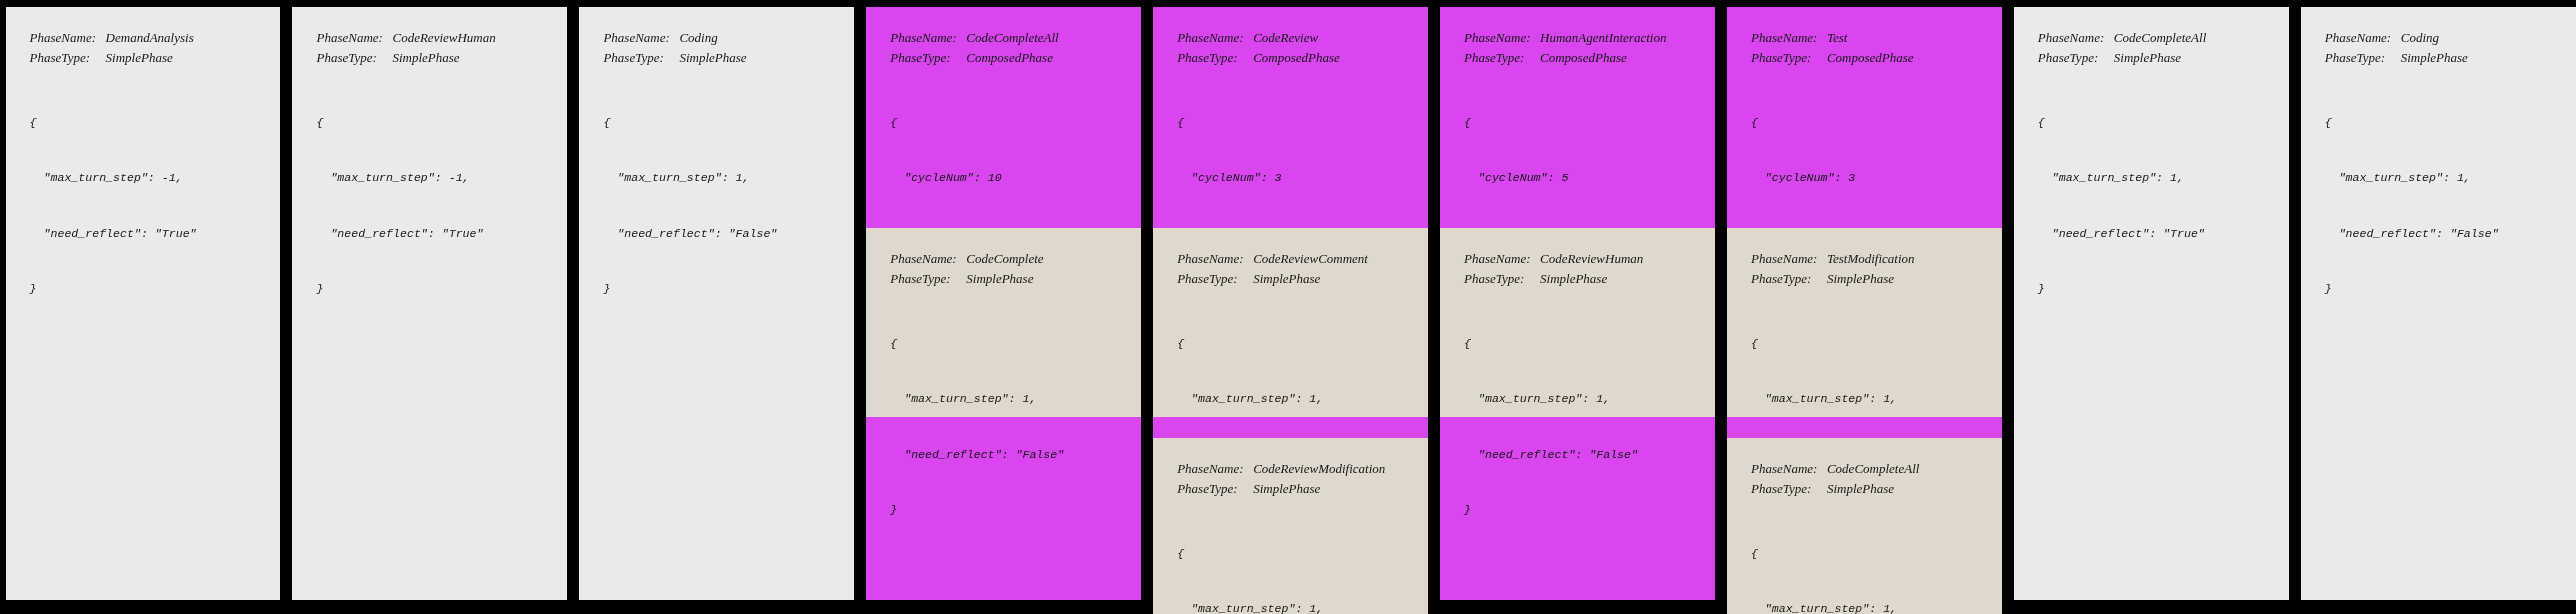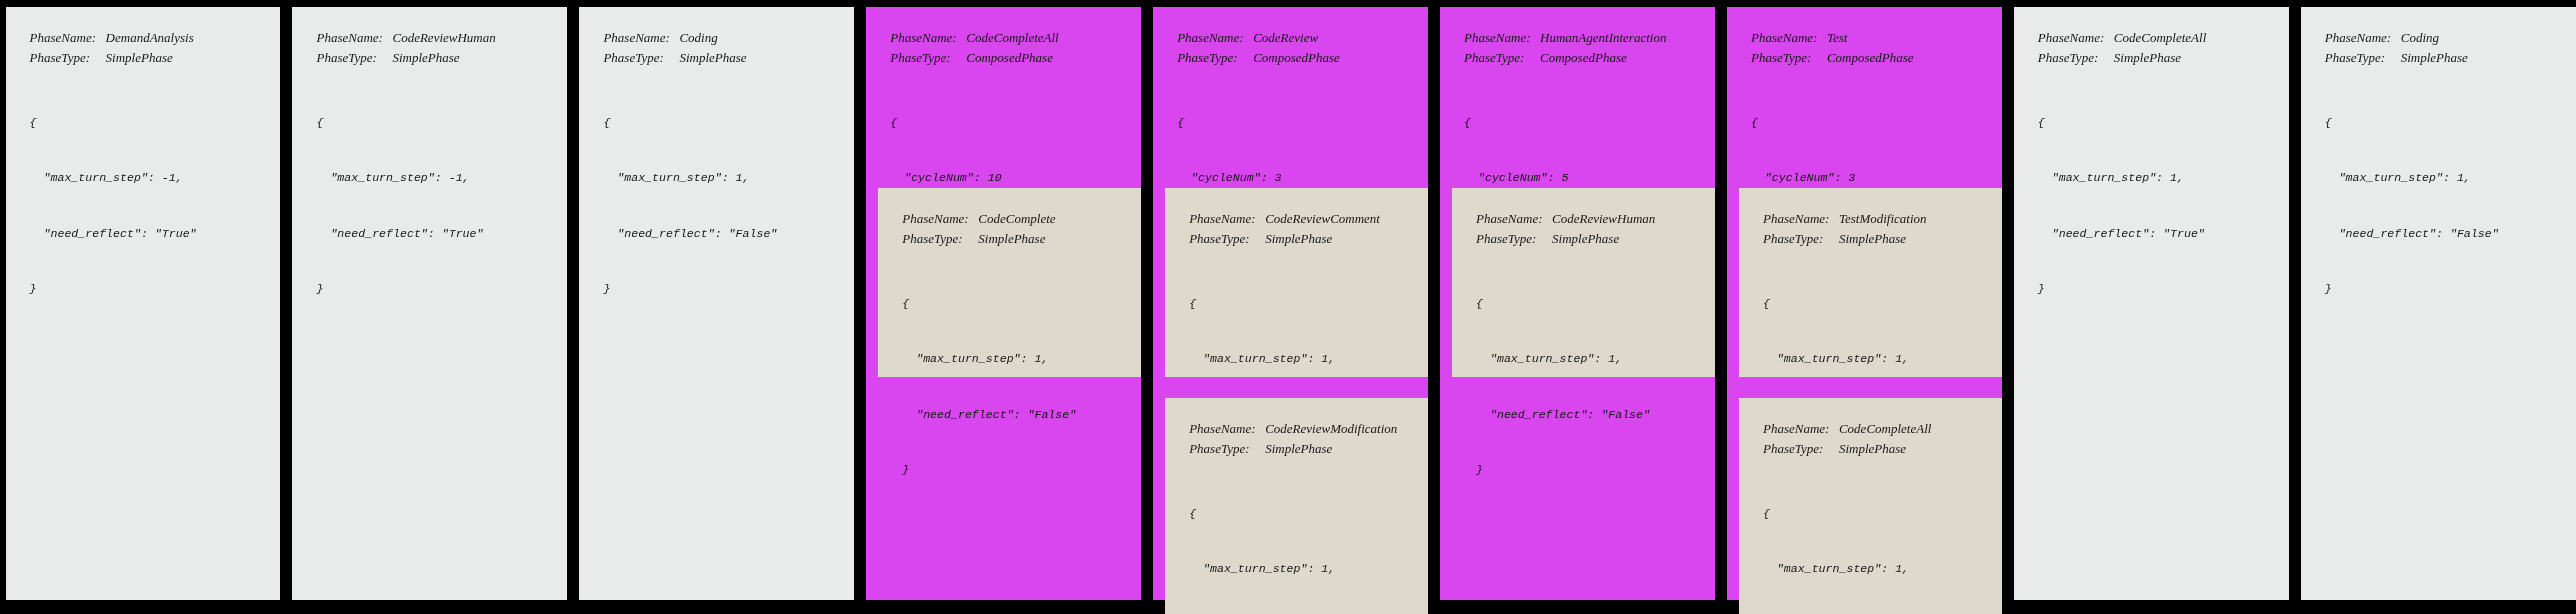--- a/index.html
+++ b/index.html
@@ -26,22 +26,23 @@
   .phase-head{padding:21px 9.3px 0 24px;}
   .kv{line-height:19.5px;font-size:13px;white-space:nowrap;}
   .kv .k{display:inline-block;width:76px;}
   .cfg{
     margin-top:9.3px;
     font-family:"Liberation Mono","DejaVu Sans Mono",monospace;
     font-size:11.6px;line-height:18.5px;
     white-space:pre;
   }
   .sub-block{
-    position:absolute;left:12px;right:0;
+    position:absolute;left:0;right:0;
     background:#ded9cc;
+    margin-top:40px;
   }
   .sub-1{top:181px;height:189px;}
   .sub-2{top:391px;height:226px;}
 </style>
 </head>
 <body>
 
 <div class="board">
 
   <section class="col simple">

